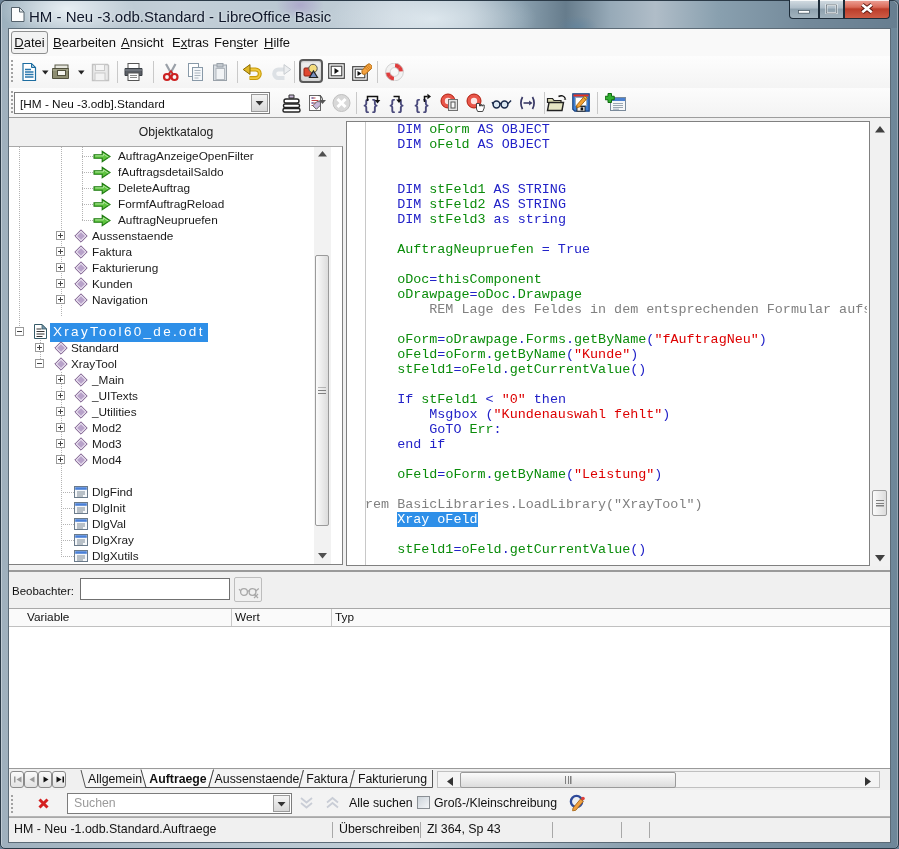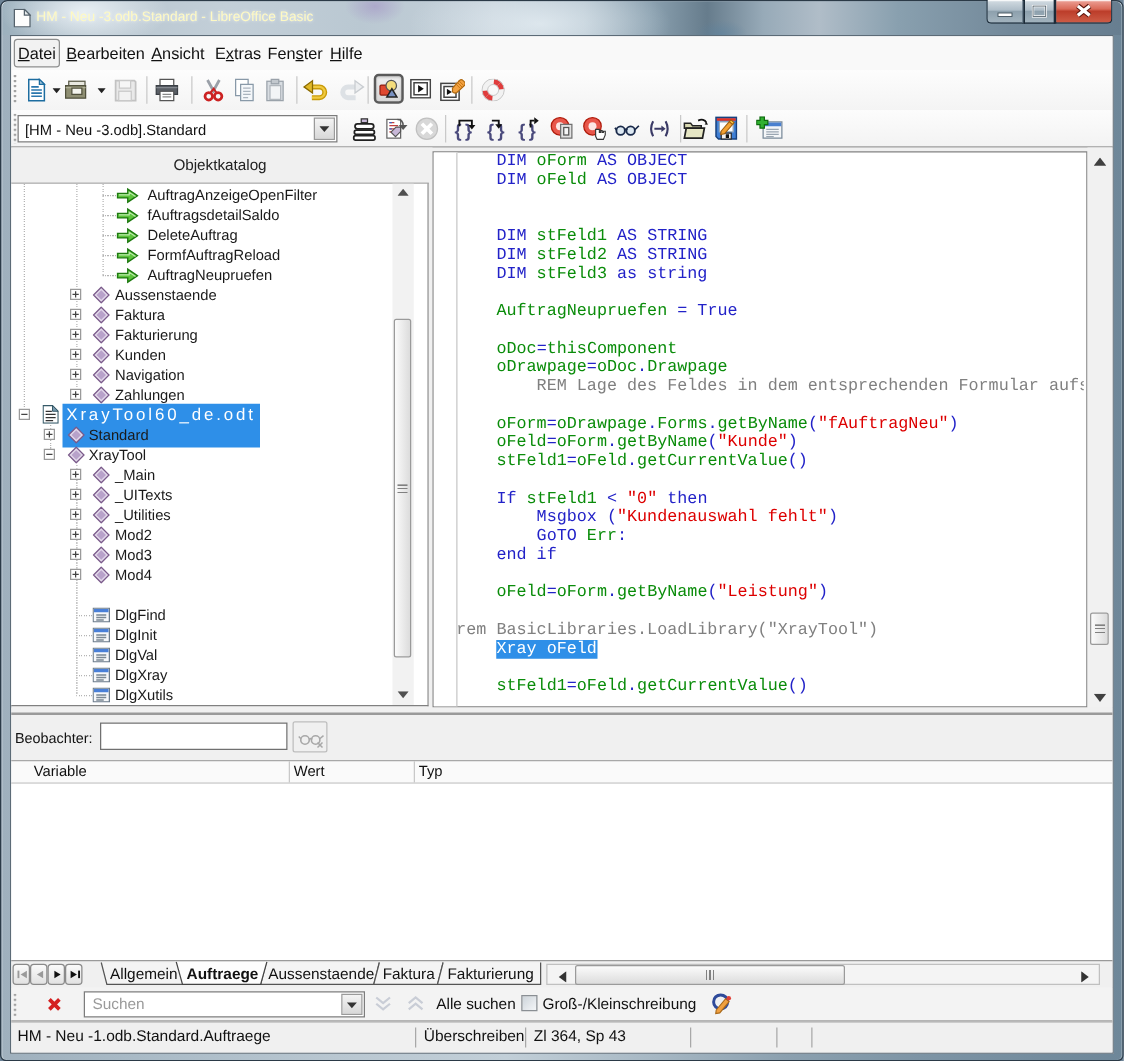--- a/index.html
+++ b/index.html
@@ -24,21 +24,21 @@
 
 #winbtns { position:absolute; left:789px; top:0px; width:101px; height:19px; }
 .wb { position:absolute; top:0; height:19px; border:1px solid #1c2b38; border-top:none; background:linear-gradient(#d4dde3 0%, #aebdc8 45%, #8da0ad 50%, #a2b3be 100%); box-shadow:inset 0 1px 0 rgba(255,255,255,0.8); }
 #wb-min { left:0; width:30px; border-radius:0 0 0 4px; }
 #wb-max { left:30px; width:25px; }
 #wb-close { left:55px; width:46px; border-radius:0 0 4px 0;
   background:linear-gradient(#eda399 0%, #da6a58 40%, #bc3d2a 50%, #cd5c46 100%); }
 .wbi { position:absolute; left:0; top:0; width:100%; height:100%; }
 
 
-#titletext { position:absolute; left:29px; top:8px; font-size:11px; color:#fef9c3; text-shadow:0 0 3px rgba(255,255,255,0.8); }
+#titletext { position:absolute; left:29px; top:8px; font-size:15px; color:#0f172a; text-shadow:0 0 3px rgba(255,255,255,0.8); }
 #titleicon { position:absolute; left:10px; top:7px; }
 
 
 #client { position:absolute; left:8px; top:28px; width:883px; height:815px; background:#f0f0f0; border:1px solid #5c6b77; }
 #inner { position:absolute; left:0; top:0; width:881px; height:813px; font-size:13px; color:#111; }
 .abs { position:absolute; }
 
 
 #menubar { position:absolute; left:0; top:0; width:881px; height:27px; background:#f9f9f9; }
 .mi { position:absolute; top:6px; }
@@ -57,21 +57,21 @@
 .combo { position:absolute; background:#fff; border:1px solid #7c7c7c; }
 .combo .cbtn { position:absolute; right:1px; top:1px; bottom:1px; width:17px; background:linear-gradient(#f4f4f4,#d8d8d8); border:1px solid #9a9a9a; }
 .cbtn svg { position:absolute; left:50%; top:50%; transform:translate(-50%,-50%); }
 
 
 #objhead { position:absolute; left:0; top:89px; width:334px; height:28px; background:#f0f0f0; text-align:center; line-height:28px; color:#222; font-size:12.2px; }
 #treepanel { position:absolute; left:0px; top:117px; width:334px; height:419px; background:#fff; border-top:1px solid #a8a8a8; border-bottom:1px solid #808080; border-right:1px solid #808080; }
 #treerows { position:absolute; left:0; top:118px; width:305px; height:417px; overflow:hidden; color:#1a1a1a; font-size:11.8px; }
 .trow { position:absolute; left:0; height:16px; line-height:16px; white-space:nowrap; width:305px; }
 .trow .lbl { position:absolute; top:0; }
-.sel { background:#2e8fe8; color:#fff; padding:0 3px; font-size:13.5px; letter-spacing:2.3px; display:inline-block; height:35px; line-height:17px; margin-top:-1px; }
+.sel { background:#2e8fe8; color:#fff; padding:0 3px; font-size:13.5px; letter-spacing:2.3px; display:inline-block; height:19px; line-height:17px; margin-top:-1px; }
 .exp { position:absolute; width:9px; height:9px; top:3px; border:1px solid #9a9a9a; background:#fff; }
 .exp::before { content:""; position:absolute; left:1px; top:3px; width:5px; height:1px; background:#444; }
 .exp.plus::after { content:""; position:absolute; left:3px; top:1px; width:1px; height:5px; background:#444; }
 .ticn { position:absolute; top:1px; }
 .vln { position:absolute; width:1px; background-image:repeating-linear-gradient(#b4b4b4 0 1px, transparent 1px 2px); }
 .hln { position:absolute; height:1px; background-image:repeating-linear-gradient(90deg,#b4b4b4 0 1px, transparent 1px 2px); }
 
 
 #treesb { position:absolute; left:305px; top:118px; width:17px; height:417px; background:#f2f2f2; }
 #edsb { position:absolute; left:861px; top:89px; width:20px; height:448px; background:#f1f1f1; }
@@ -440,27 +440,20 @@
           </svg>
           <span class="lbl" style="left:83px;">Kunden</span>
         </div>
     <div class="trow" style="top:145px;">
           <span class="exp plus" style="left:47px;"></span>
           <svg class="ticn" style="left:65px;top:1px;" width="14" height="14">
             <use href="#i-mod"></use>
           </svg>
           <span class="lbl" style="left:83px;">Navigation</span>
         </div>
-    <div class="trow" style="top:161px;">
-          <span class="exp plus" style="left:47px;"></span>
-          <svg class="ticn" style="left:65px;top:1px;" width="14" height="14">
-            <use href="#i-mod"></use>
-          </svg>
-          <span class="lbl" style="left:83px;">Zahlungen</span>
-        </div>
 
     <div class="trow" style="top:177px;">
           <span class="exp" style="left:6px;"></span>
           <svg class="ticn" style="left:25px;top:0px;" width="13" height="15">
             <use href="#i-doc"></use>
           </svg>
           <span class="lbl sel" style="left:41px;">XrayTool60_de.odt</span>
         </div>
 
     <div class="trow" style="top:209px;">

